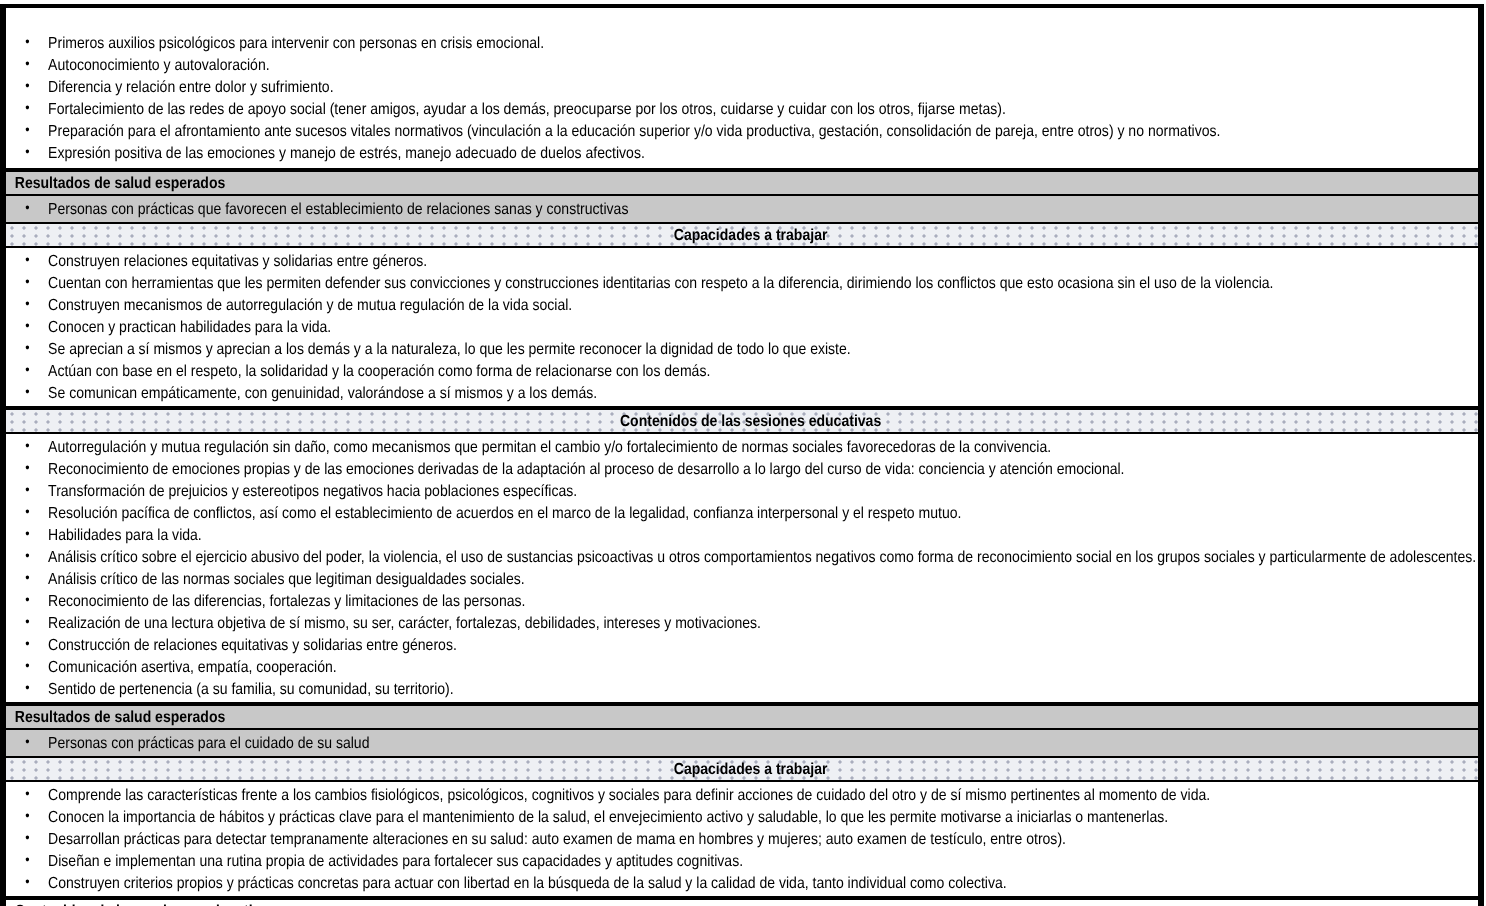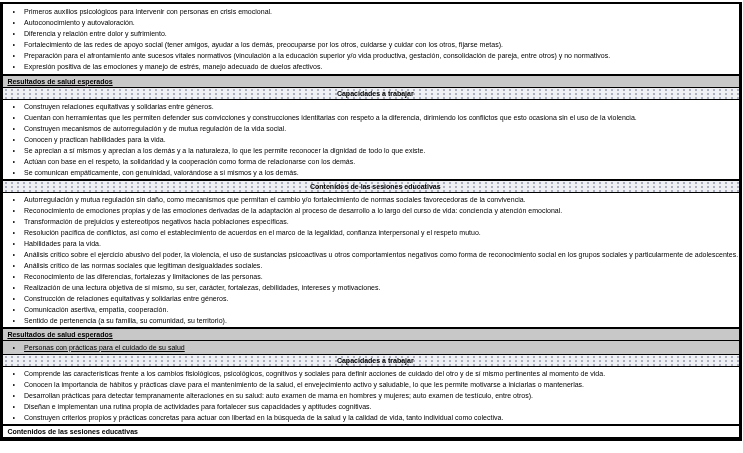--- a/index.html
+++ b/index.html
@@ -18,38 +18,38 @@
     border:2px solid #000;
     border-left-width:3px;
     border-right-width:3px;
     box-sizing:border-box;
     background:#fff;
   }
   .row { box-sizing:border-box; }
   .div-thin  { border-top:1px solid #000; }
   .div-thick { border-top:2px solid #000; }
   .end-thick { border-bottom:2px solid #000; }
-  .shade-solid { background:var(--solid-bg);text-decoration:underline; }
+  .shade-solid { background:var(--solid-bg); }
   .shade-dots  {
     background-color:var(--dots-bg);
     background-image:radial-gradient(circle, var(--dot-color) 0.7px, rgba(0,0,0,0) 0.9px);
     background-size:6px 4px;
     text-align:center;
   }
   
   .nrw {
     width:114%;
     transform:scaleX(0.877);
     transform-origin:0 0;
     position:relative;
   }
   .hdr { line-height:11px; padding:0; }
   .hdr .nrw { font-weight:bold; padding-left:5px; white-space:nowrap; }
   .blk { padding:1px 0 1px 0; }
-  .blk-pad { padding:2px 0 2px 0; }
+  .blk-pad { padding:12px 0 2px 0; }
   .b-item { position:relative; padding-left:24px; line-height:11px; }
   .b-item .dot {
     position:absolute; left:11px; top:0;
     font-size:7px; line-height:11px;
   }
 </style>
 </head>
 <body>
 
 <div class="page">
@@ -59,20 +59,25 @@
           <div class="b-item"><span class="dot">•</span><span>Primeros auxilios psicológicos para intervenir con personas en crisis emocional.</span></div>
           <div class="b-item"><span class="dot">•</span><span>Autoconocimiento y autovaloración.</span></div>
           <div class="b-item"><span class="dot">•</span><span>Diferencia y relación entre dolor y sufrimiento.</span></div>
           <div class="b-item"><span class="dot">•</span><span>Fortalecimiento de las redes de apoyo social (tener amigos, ayudar a los demás, preocuparse por los otros, cuidarse y cuidar con los otros, fijarse metas).</span></div>
           <div class="b-item"><span class="dot">•</span><span>Preparación para el afrontamiento ante sucesos vitales normativos (vinculación a la educación superior y/o vida productiva, gestación, consolidación de pareja, entre otros) y no normativos.</span></div>
           <div class="b-item"><span class="dot">•</span><span>Expresión positiva de las emociones y manejo de estrés, manejo adecuado de duelos afectivos.</span></div>
         </div>
       </div>
       <div class="row div-thick shade-solid hdr">
         <div class="nrw">Resultados de salud esperados</div>
+      </div>
+      <div class="row div-thin shade-solid blk">
+        <div class="nrw">
+          <div class="b-item"><span class="dot">•</span><span>Personas con prácticas que favorecen el establecimiento de relaciones sanas y constructivas</span></div>
+        </div>
       </div>
       <div class="row div-thin shade-dots hdr">
         <div class="nrw">Capacidades a trabajar</div>
       </div>
       <div class="row div-thin blk">
         <div class="nrw">
           <div class="b-item"><span class="dot">•</span><span>Construyen relaciones equitativas y solidarias entre géneros.</span></div>
           <div class="b-item"><span class="dot">•</span><span>Cuentan con herramientas que les permiten defender sus convicciones y construcciones identitarias con respeto a la diferencia, dirimiendo los conflictos que esto ocasiona sin el uso de la violencia.</span></div>
           <div class="b-item"><span class="dot">•</span><span>Construyen mecanismos de autorregulación y de mutua regulación de la vida social.</span></div>
           <div class="b-item"><span class="dot">•</span><span>Conocen y practican habilidades para la vida.</span></div>

